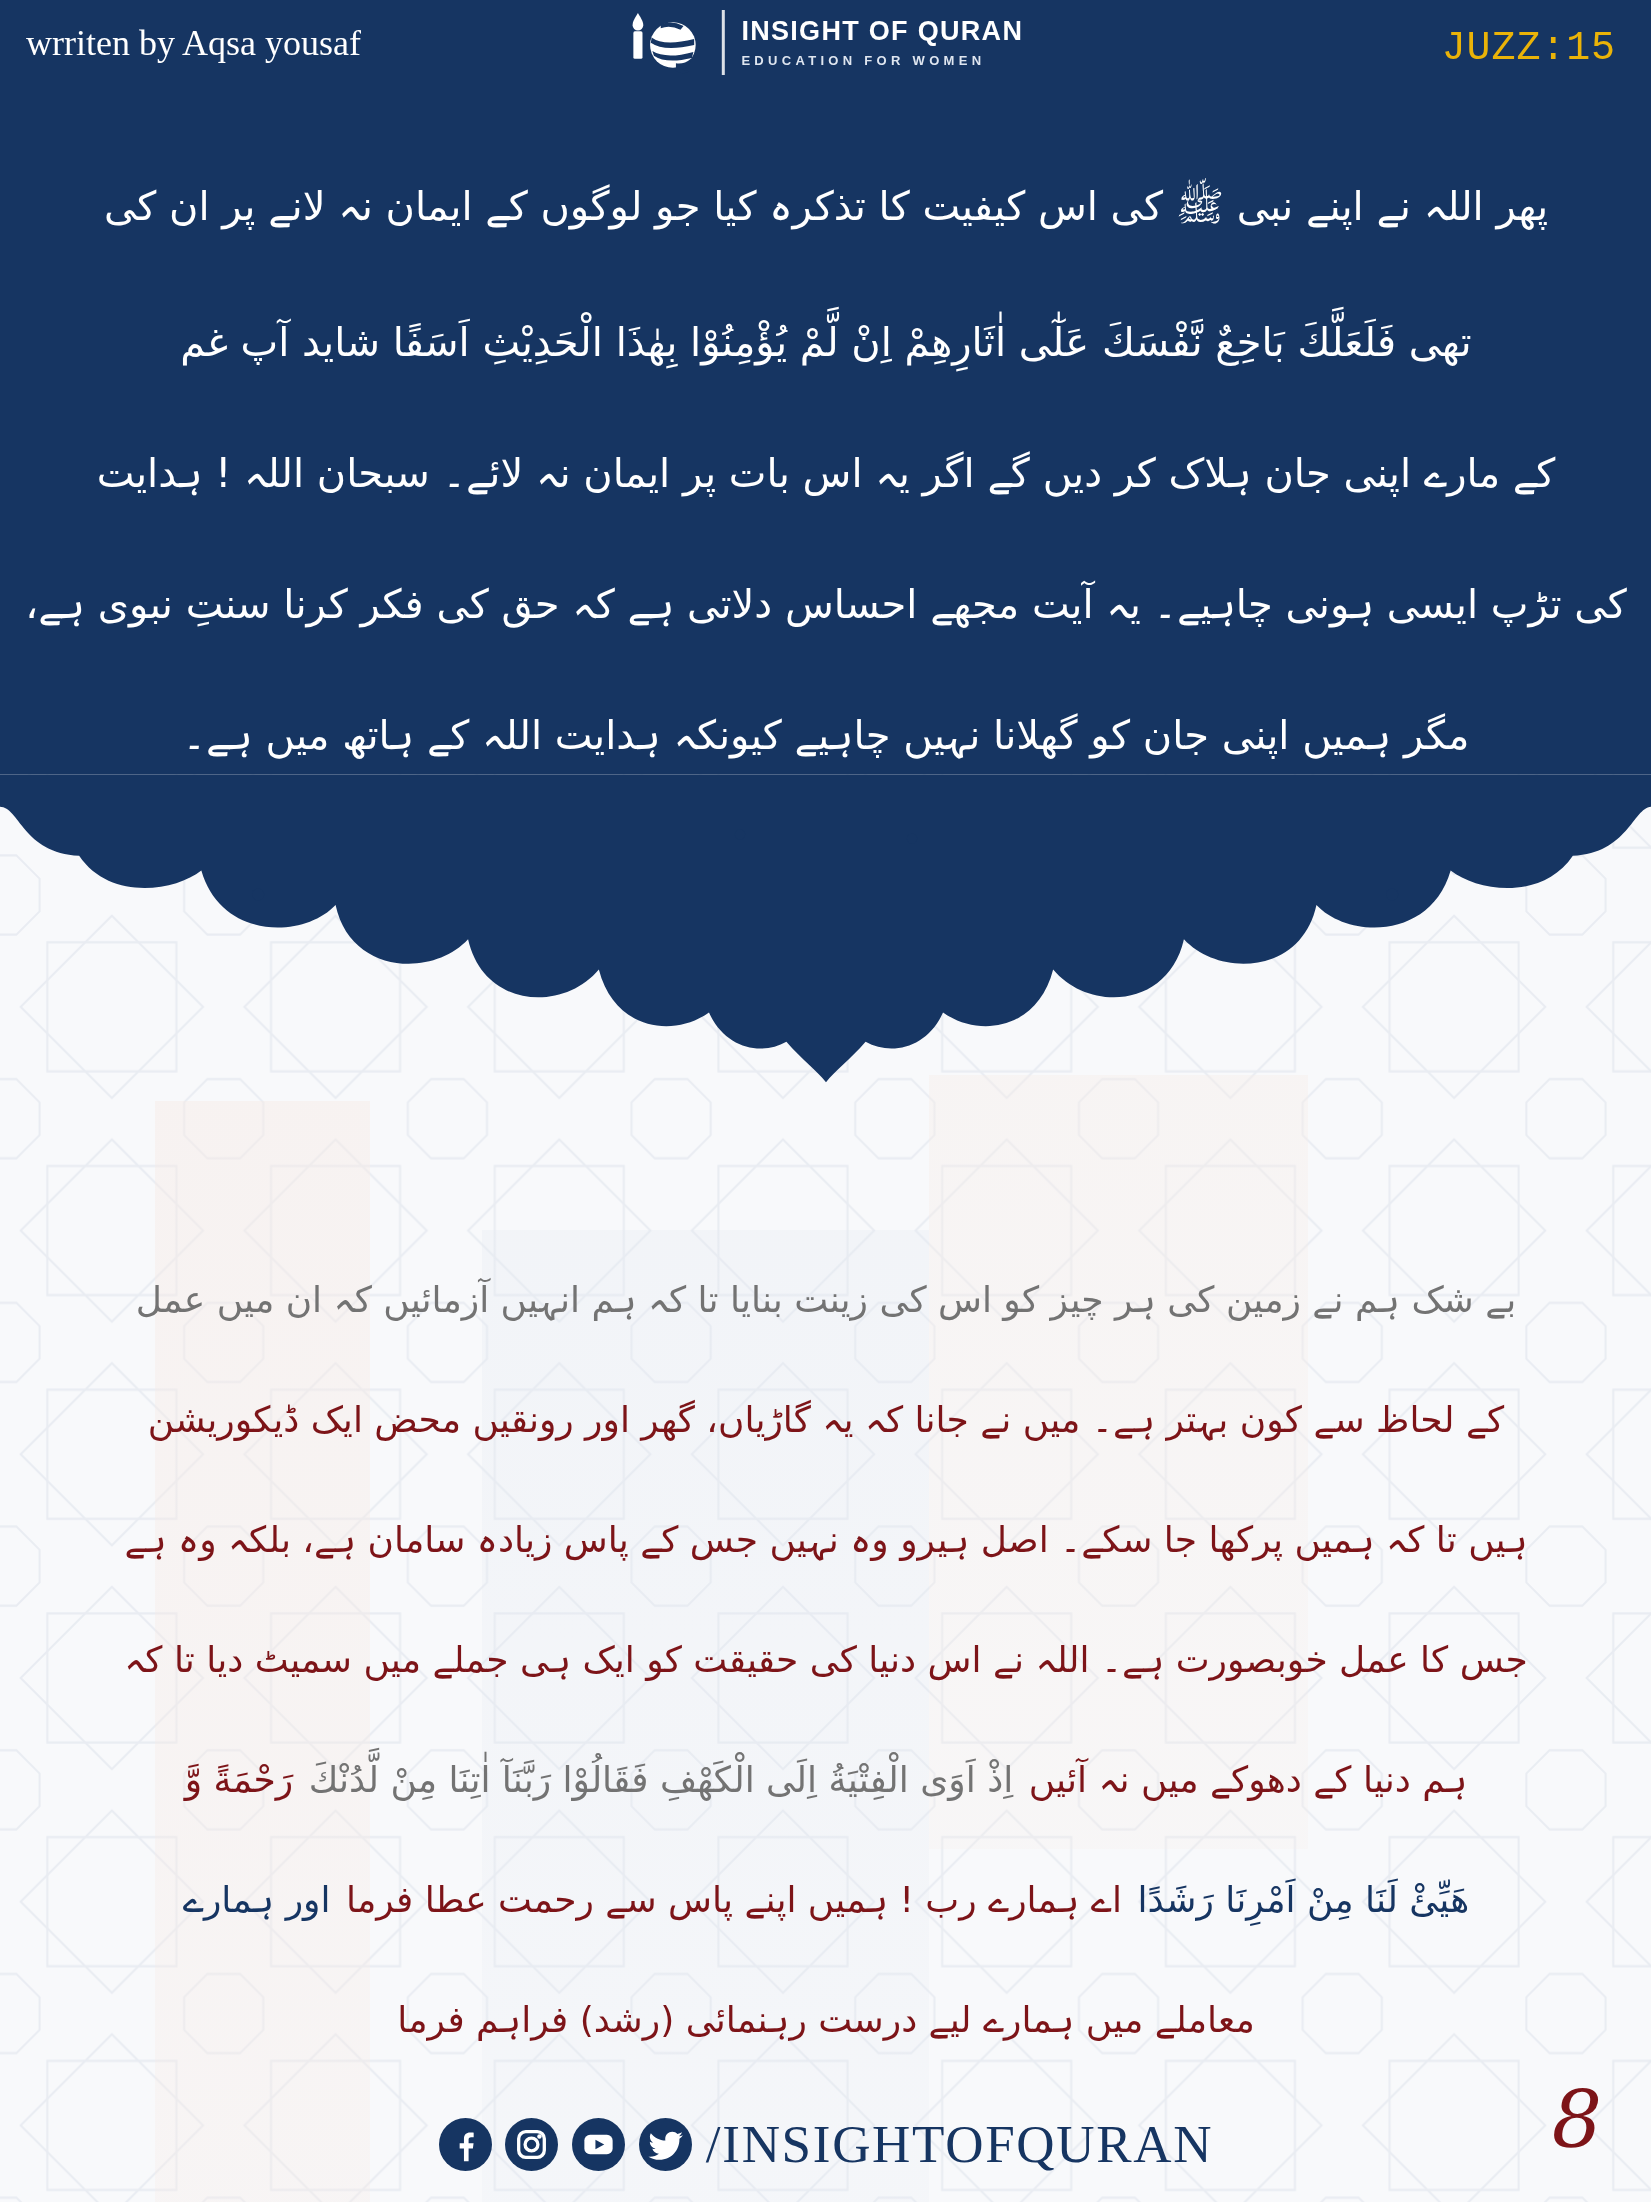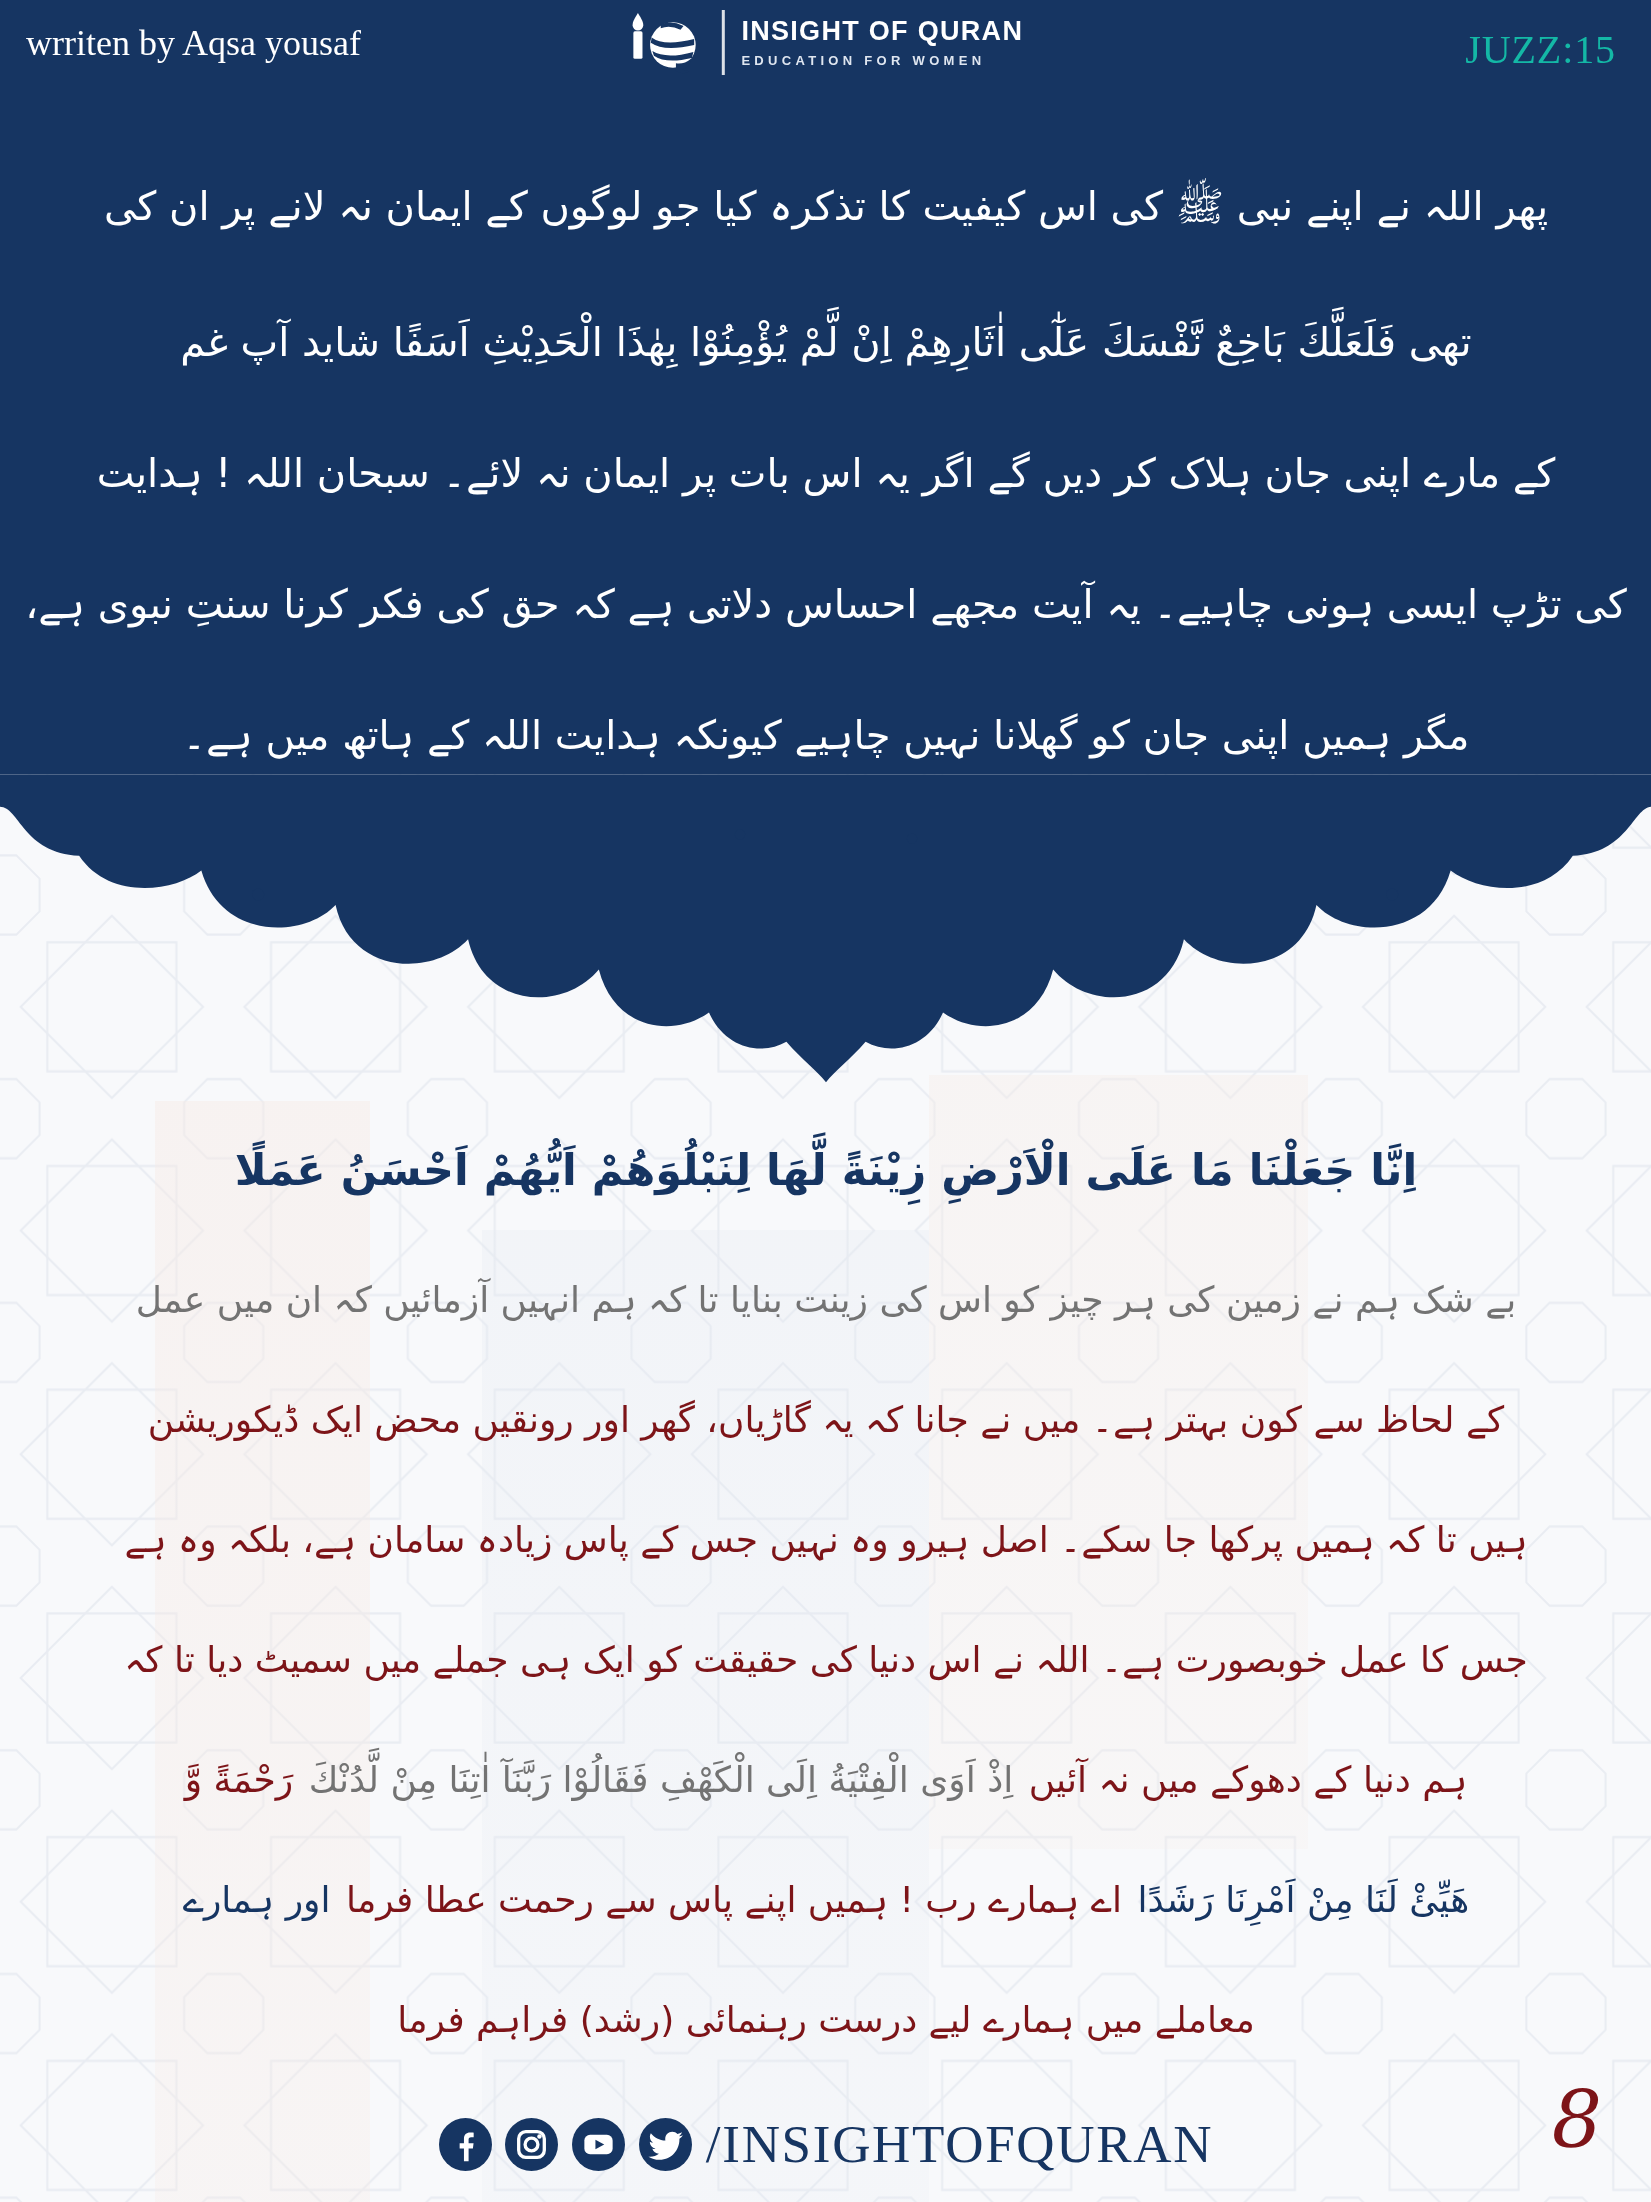--- a/index.html
+++ b/index.html
@@ -13,22 +13,22 @@
   .tint-b{left:929px;top:1075px;width:379px;height:774px;
           background:linear-gradient(180deg,rgba(246,236,231,.38),rgba(246,236,231,.22));}
   .tint-c{left:482px;top:1230px;width:447px;height:972px;
           background:linear-gradient(180deg,rgba(228,233,241,.30),rgba(228,233,241,.18));}
   
   .header-band{position:absolute;top:0;left:0;width:1652px;height:774px;
                background:#163562;z-index:1;}
   .blob-svg{position:absolute;top:774px;left:0;z-index:1;}
   .written-by{position:absolute;left:26px;top:22.4px;color:#ffffff;
               font-family:"Liberation Serif",serif;font-size:36px;}
-  .juzz{position:absolute;right:36px;top:26px;color:#14b8a6;
-        font-family:Liberation Serif, serif;font-size:40px;letter-spacing:0.9px;}
+  .juzz{position:absolute;right:36px;top:26px;color:#eab308;
+        font-family:Liberation Mono, monospace;font-size:40px;letter-spacing:0.9px;}
   .logo{position:absolute;left:50%;top:4px;transform:translateX(-50%);
         display:flex;align-items:center;gap:17px;}
   .logo-divider{width:2.6px;height:65px;background:rgba(255,255,255,.85);}
   .logo-text{display:flex;flex-direction:column;gap:5.2px;}
   .logo-title{color:#ffffff;font-size:27px;font-weight:bold;letter-spacing:1.3px;}
   .logo-subtitle{color:#dfe6f0;font-size:13px;font-weight:bold;letter-spacing:4.3px;}
   
   #header-lines{position:absolute;top:145px;left:26px;right:26px;z-index:2;}
   .h-line{height:131px;display:flex;align-items:center;justify-content:center;
           direction:rtl;white-space:nowrap;color:#ffffff;
@@ -125,21 +125,20 @@
       C502,237 407,232 390,152
       C352,192 257,192 234,112
       C202,137 127,147 92,95
       C27,92 22,38 0,38 Z"></path>
     <circle cx="300" cy="140" r="7" fill="#163562"></circle>
     <circle cx="860" cy="70" r="6" fill="#163562"></circle>
     <circle cx="1060" cy="75" r="6" fill="#163562"></circle>
     <circle cx="1618" cy="140" r="7" fill="#163562"></circle>
   </svg>
 
-  <div class="verse">اِنَّا جَعَلْنَا مَا عَلَى الْاَرْضِ زِيْنَةً لَّهَا لِنَبْلُوَهُمْ اَيُّهُمْ اَحْسَنُ عَمَلًا</div>
 
   <div id="body-lines">
       <div class="b-line">
         <span style="color: #737373;">بے شک ہم نے زمین کی ہر چیز کو اس کی زینت بنایا تا کہ ہم انہیں آزمائیں کہ ان میں عمل</span>
       </div>
       <div class="b-line">
         <span style="color: rgb(125, 20, 24);">کے لحاظ سے کون بہتر ہے۔ میں نے جانا کہ یہ گاڑیاں، گھر اور رونقیں محض ایک ڈیکوریشن</span>
       </div>
       <div class="b-line">
         <span style="color: rgb(125, 20, 24);">ہیں تا کہ ہمیں پرکھا جا سکے۔ اصل ہیرو وہ نہیں جس کے پاس زیادہ سامان ہے، بلکہ وہ ہے</span>

